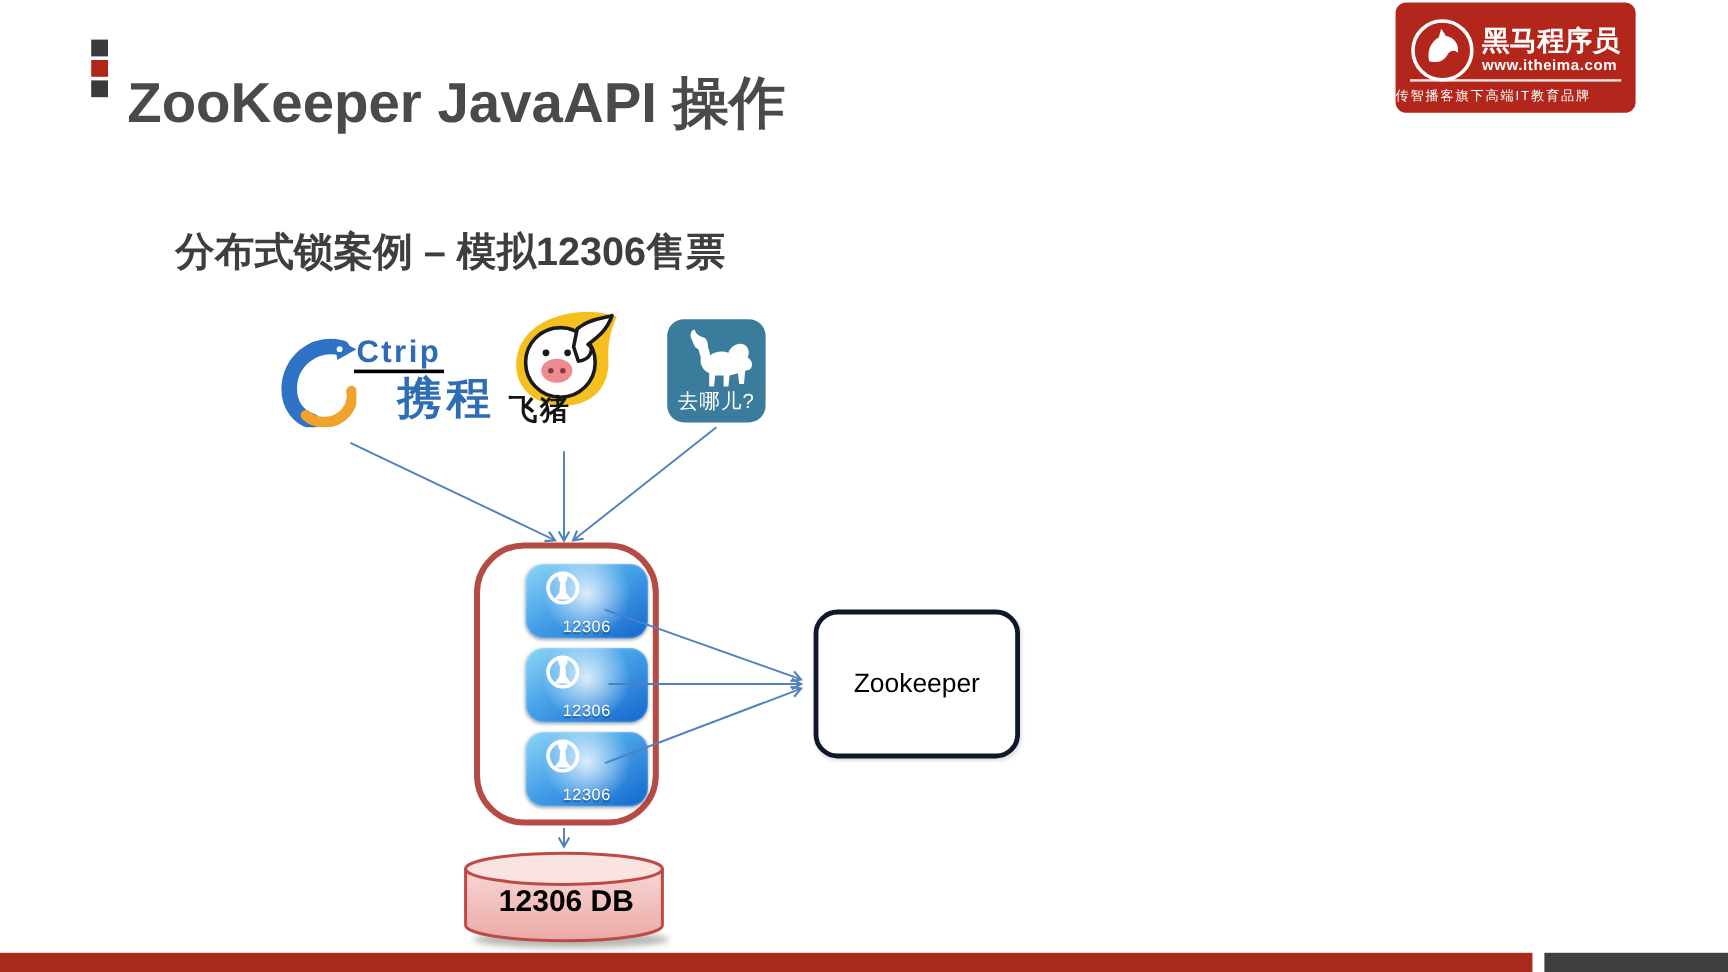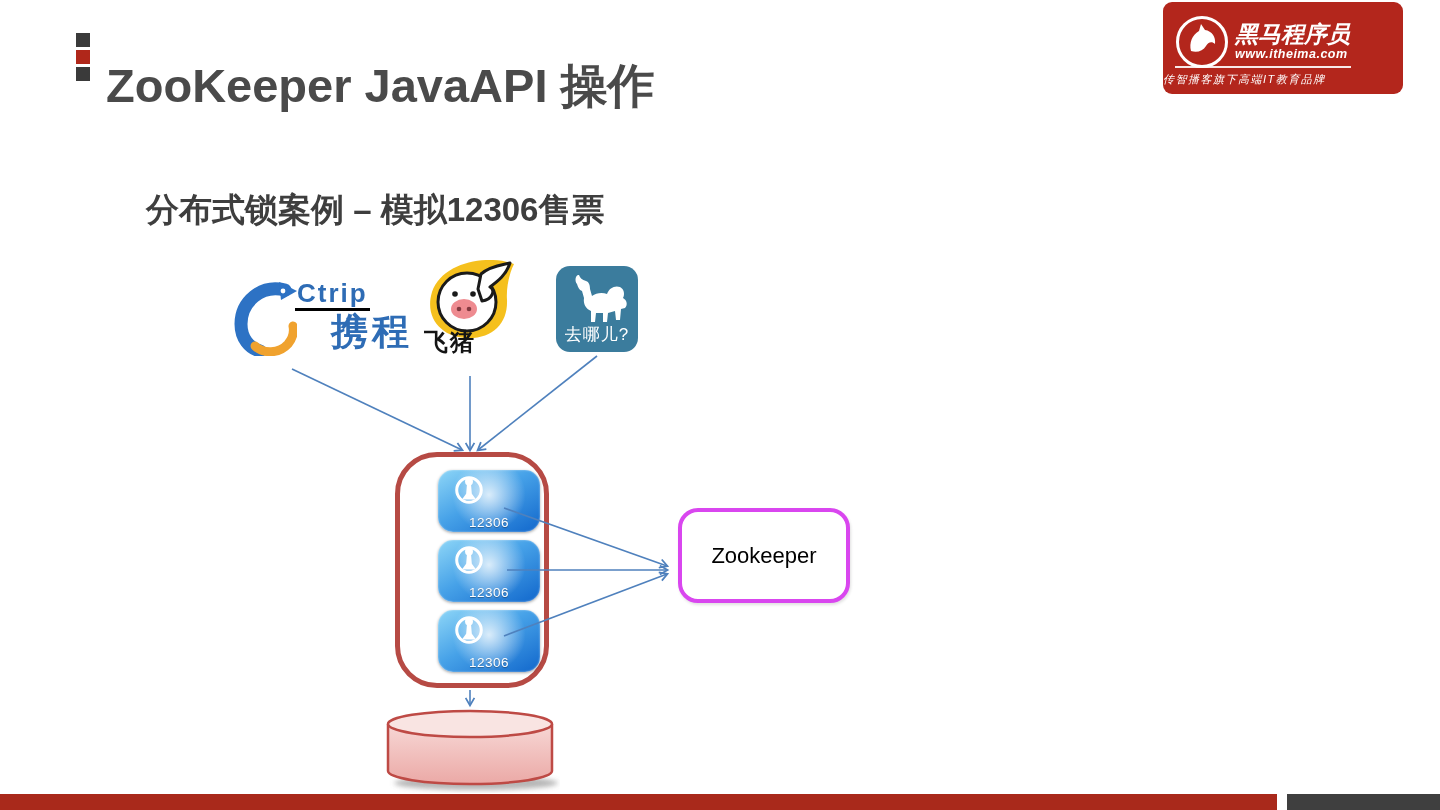--- a/index.html
+++ b/index.html
@@ -14,22 +14,22 @@
   .bullet.b1{top:33px;background:#3a3a3a;}
   .bullet.b2{top:50px;background:#b0271a;}
   .bullet.b3{top:67px;background:#3a3a3a;}
   .page-title{
     position:absolute;left:106px;top:24px;
     font-size:47px;font-weight:700;color:#4a4a4a;letter-spacing:0px;white-space:nowrap;
   }
 
   
   .brand-badge{
-    position:absolute;left:1163px;top:2px;width:240px;height:92px;
-    background:#b3261c;border-radius:9px;color:#fff;font-style:italic;
+    position:absolute;left:1163px;top:2px;width:200px;height:92px;
+    background:#b3261c;border-radius:9px;color:#fff;
   }
   .brand-circle{
     position:absolute;left:13px;top:14px;width:46px;height:46px;
     border:3px solid #fff;border-radius:50%;box-sizing:content-box;
     display:flex;align-items:center;justify-content:center;
   }
   .brand-name{position:absolute;left:72px;top:17px;font-size:23px;font-weight:700;white-space:nowrap;}
   .brand-url{position:absolute;left:72px;top:45px;font-size:12.5px;font-weight:600;letter-spacing:.5px;}
   .brand-divider{position:absolute;left:12px;top:64px;width:176px;height:1.5px;background:rgba(255,255,255,.9);}
   .brand-tagline{position:absolute;left:0;top:70px;width:100%;text-align:left;font-size:11px;letter-spacing:1.5px;white-space:nowrap;}
@@ -83,22 +83,22 @@
   }
   .tile.t1{top:470px;} .tile.t2{top:540px;} .tile.t3{top:610px;}
   .tile svg{position:absolute;left:12px;top:4px;}
   .tile .label{
     position:absolute;left:0;bottom:2px;width:100%;text-align:center;
     color:#fff;font-size:13.5px;letter-spacing:.5px;text-shadow:0 1px 1px rgba(0,0,0,.35);
   }
 
   
   .zk-box{
-    position:absolute;left:678px;top:508px;width:172px;height:95px;box-sizing:border-box;
-    border:4px solid #d946ef;border-radius:20px;background:#fff;
+    position:absolute;left:678px;top:508px;width:172px;height:124px;box-sizing:border-box;
+    border:4px solid #0f172a;border-radius:20px;background:#fff;
     display:flex;align-items:center;justify-content:center;
     box-shadow:1px 2px 3px rgba(0,0,0,.12);
     font-size:22px;color:#000;
   }
 
   
   .db{position:absolute;left:384px;top:707px;width:176px;height:86px;}
   .db .label{
     position:absolute;left:0;top:30px;width:100%;text-align:center;
     font-size:25px;font-weight:700;color:#000;
@@ -222,20 +222,21 @@
         </linearGradient>
         <filter id="softBlur" x="-20%" y="-60%" width="140%" height="220%">
           <feGaussianBlur stdDeviation="2.6"></feGaussianBlur>
         </filter>
       </defs>
       <ellipse cx="92" cy="76" rx="82" ry="7" fill="rgba(110,110,110,0.5)" filter="url(#softBlur)"></ellipse>
       <path d="M4,17 L4,64 A82,13 0 0 0 168,64 L168,17" fill="url(#cylGrad)" stroke="#be4a45" stroke-width="2.5"></path>
       <ellipse cx="86" cy="17" rx="82" ry="13" fill="#f9e4e2" stroke="#be4a45" stroke-width="2.5"></ellipse>
     </svg>
   </span>
+  <div class="label">12306 DB</div>
 </div>
 
 <svg class="arrows" width="1440" height="810" viewBox="0 0 1440 810">
   <defs>
     <marker id="ah" viewBox="0 0 10 10" refX="7.5" refY="5" markerWidth="11" markerHeight="11" orient="auto" markerUnits="userSpaceOnUse">
       <path d="M1,1 L8,5 L1,9" fill="none" stroke="#4f81bd" stroke-width="1.6"></path>
     </marker>
   </defs>
   <g stroke="#4f81bd" stroke-width="1.6">
     <line x1="292" y1="369" x2="462" y2="450" marker-end="url(#ah)"></line>

